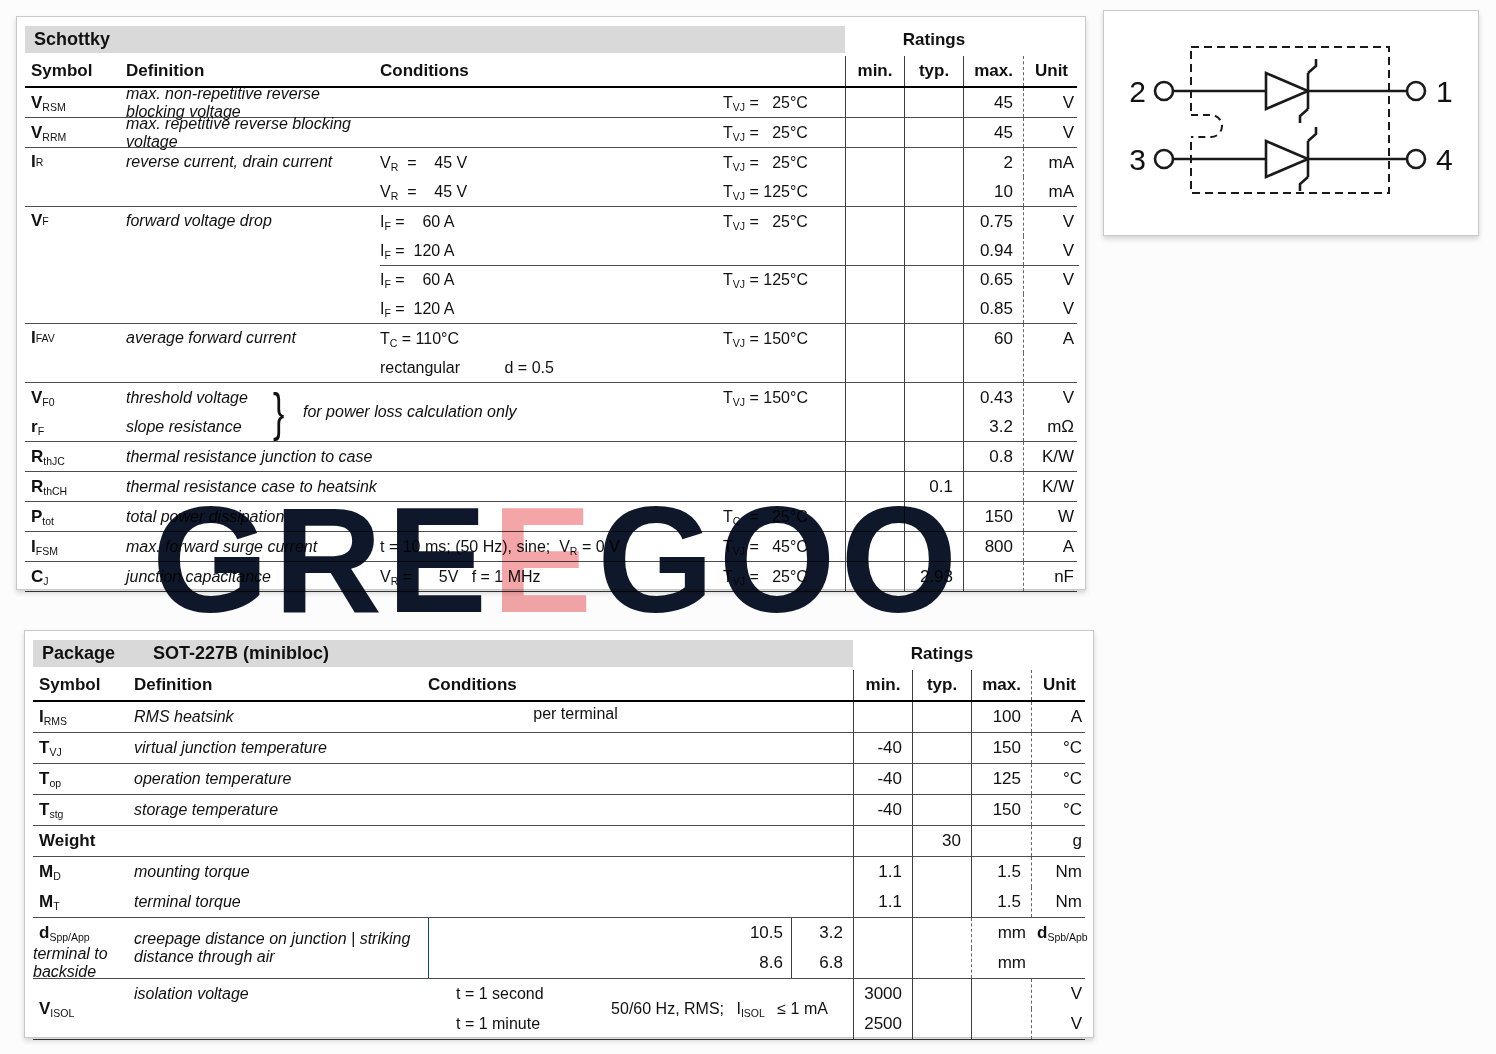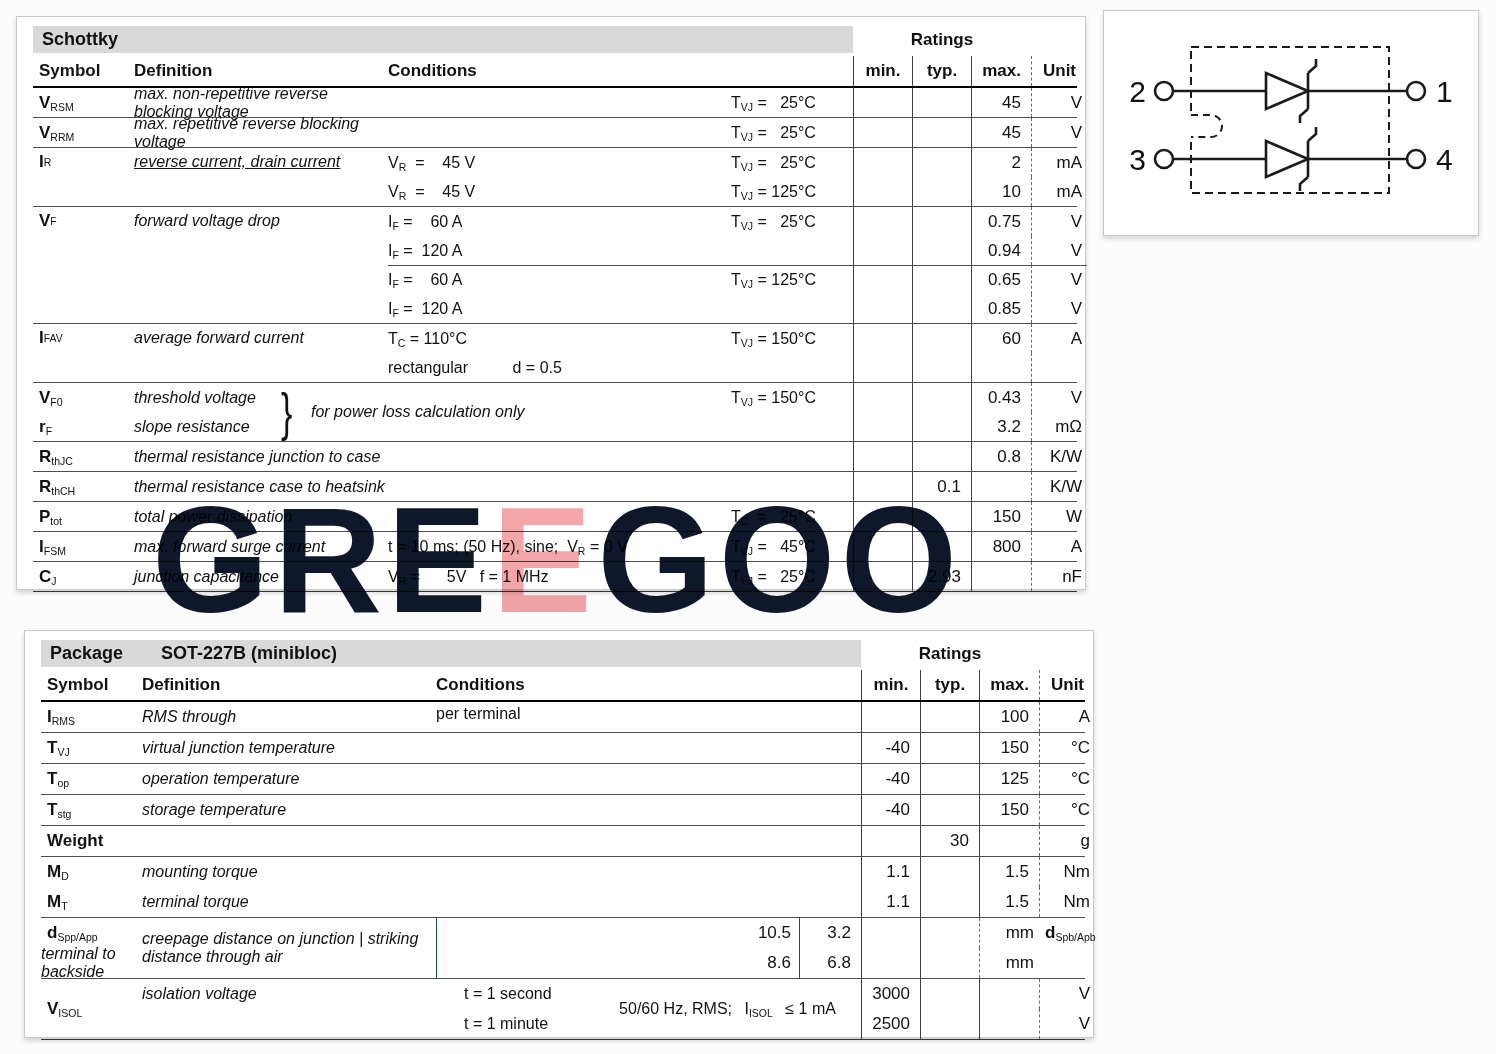--- a/index.html
+++ b/index.html
@@ -1,19 +1,19 @@
 <!DOCTYPE html>
 <html><head>
 <meta charset="utf-8">
 <style>
   html,body{margin:0;padding:0;background:#fcfcfc;}
   .page{position:relative;width:1496px;height:1054px;background:#fcfcfc;overflow:hidden;
         font-family:"Liberation Sans","DejaVu Sans",sans-serif;color:#111;}
   .panel{position:absolute;background:#fff;border:1px solid #c9c9c9;
-         box-shadow:0 3px 5px rgba(0,0,0,.16);box-sizing:border-box;padding:9px 8px 0 16px;}
+         box-shadow:0 3px 5px rgba(0,0,0,.16);box-sizing:border-box;padding:9px 8px 0 8px;}
   #panel-schottky{left:16px;top:16px;width:1070px;height:574px;}
   #panel-package{left:24px;top:630px;width:1070px;height:408px;}
   #panel-diagram{left:1103px;top:10px;width:376px;height:226px;padding:0;}
 
   
   .trow{position:relative;height:27px;margin-bottom:3px;}
   .band{position:absolute;left:0;top:0;width:820px;height:27px;background:#d9d9d9;
         display:flex;align-items:center;padding-left:9px;box-sizing:border-box;
         font-weight:bold;font-size:18px;}
   .band .sub2{margin-left:38px;}
@@ -126,21 +126,21 @@
         <div class="c num bl"></div>
         <div class="c num bl">45</div>
         <div class="c unitc bld">V</div>
       </div>
 
       <div class="grp">
         <div class="c symc rs2" style="align-items:flex-start;padding-top:4px;">
             <span>I</span>
             <sub>R</sub>
           </div>
-        <div class="c def rs2" style="align-items:flex-start;padding-top:5px;text-decoration:underline;">reverse current, drain current</div>
+        <div class="c def rs2" style="align-items:flex-start;padding-top:5px;">reverse current, drain current</div>
         <div class="c cond">
             <span>V</span>
             <sub>R</sub>
             <span>  =    45 V</span>
           </div>
         <div class="c condb">
             <span>T</span>
             <sub>VJ</sub>
             <span> =   25°C</span>
           </div>
@@ -393,22 +393,22 @@
       <div class="hc center bl">max.</div>
       <div class="hc center bld">Unit</div>
     </div>
     <div class="tbody">
 
       <div class="grp gfirst">
         <div class="c symc">
             <span>I</span>
             <sub>RMS</sub>
           </div>
-        <div class="c def">RMS through</div>
-        <div class="c cond" style="align-items:flex-start;padding-top:3px;">
+        <div class="c def">RMS heatsink</div>
+        <div class="c cond" style="align-items:flex-start;padding-top:3px;justify-content:center;">
             <span>per terminal</span>
           </div>
         <div class="c condb"></div>
         <div class="c num bl"></div>
         <div class="c num bl"></div>
         <div class="c num bl">100</div>
         <div class="c unitc bld">A</div>
       </div>
 
       <div class="grp">

